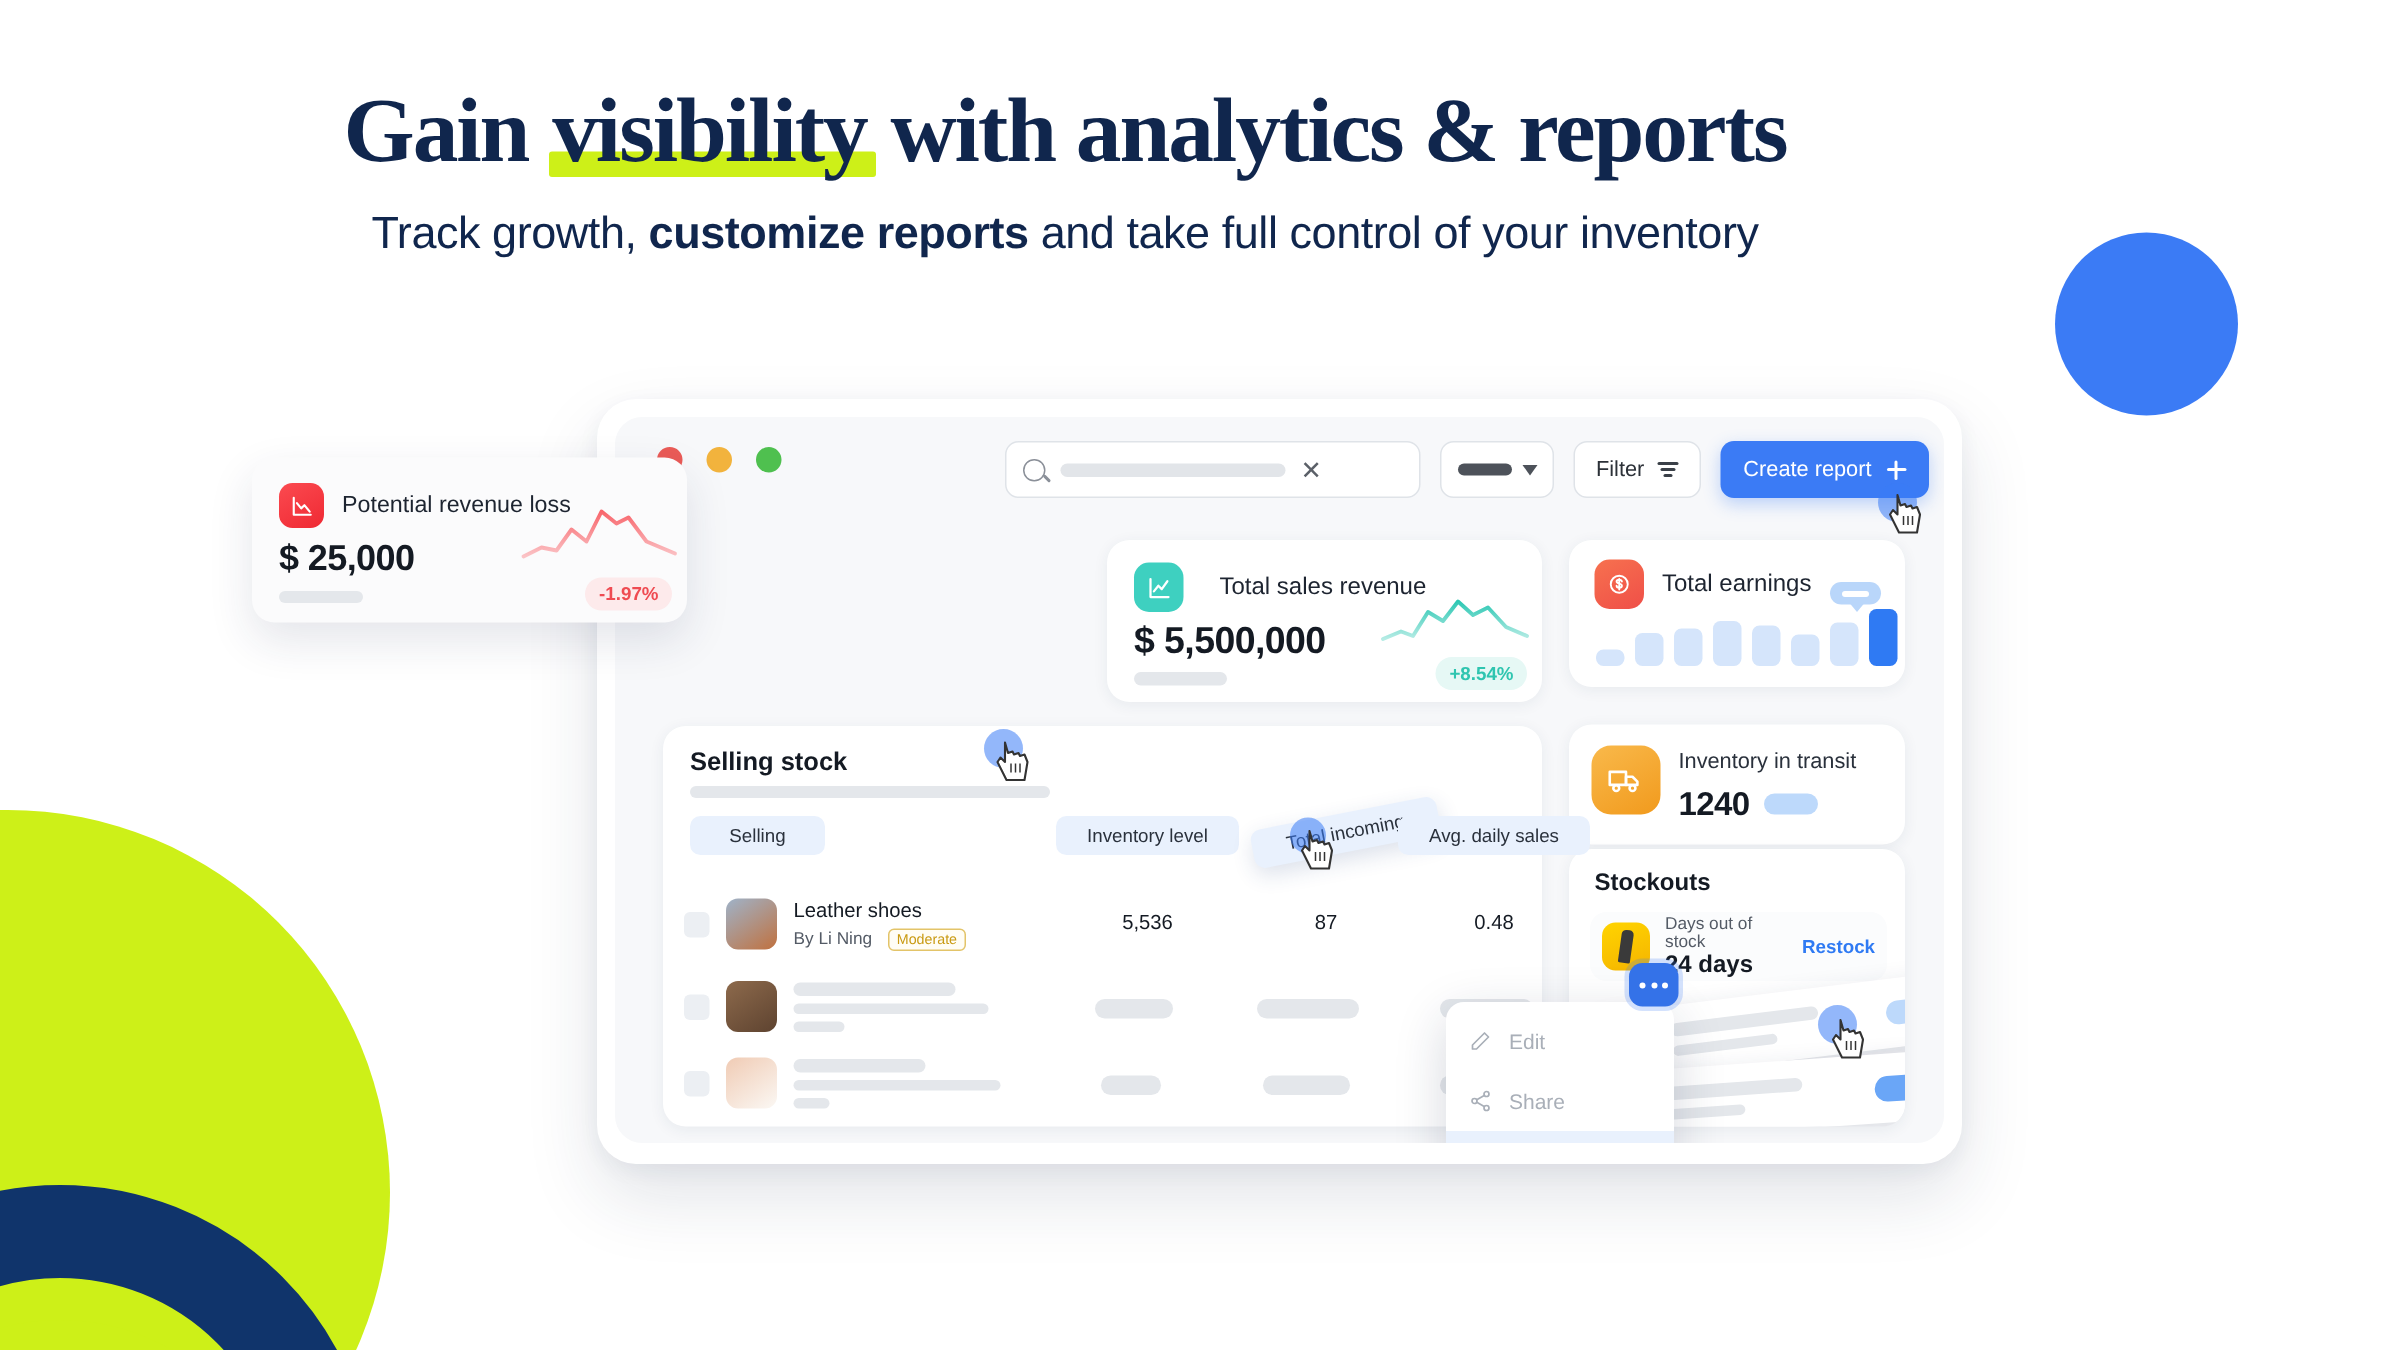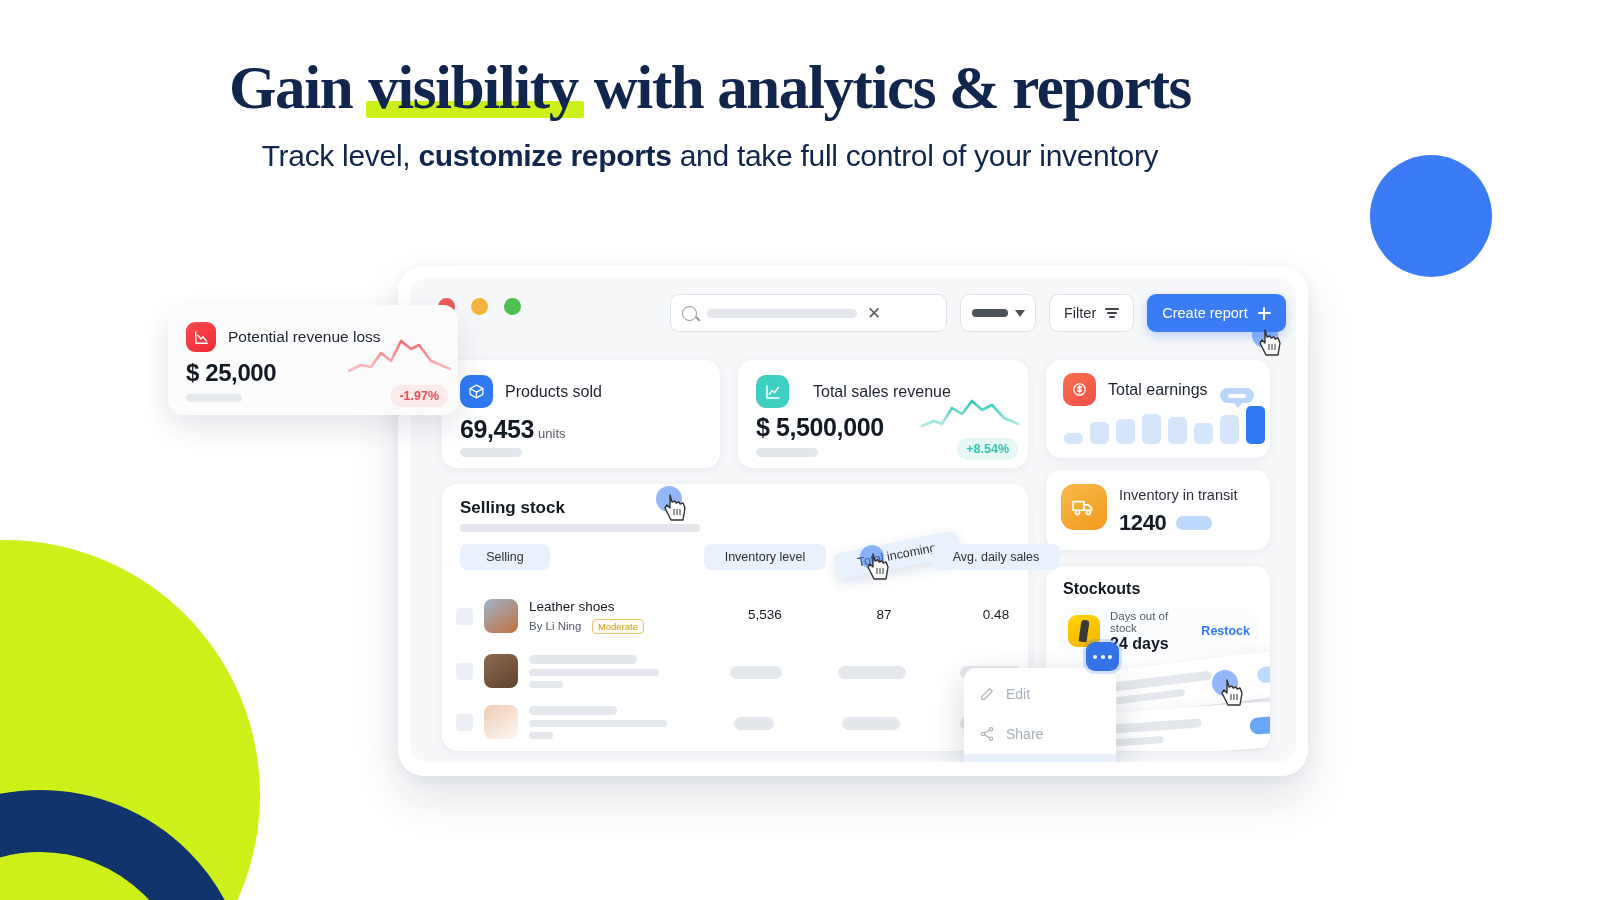--- a/index.html
+++ b/index.html
@@ -116,21 +116,21 @@
   .units { font-size: 13px; color: #555b64; font-weight: 400; margin-left: 4px; }
   .skel-bar { height: 9px; background: #e4e7eb; border-radius: 5px; }
 
   
   #card-products { left: 32px; top: 82px; width: 278px; height: 108px; }
   
   #card-revenue { left: 328px; top: 82px; width: 290px; height: 108px; }
   
   #card-earnings { left: 636px; top: 82px; width: 224px; height: 98px; }
   
-  #card-transit { left: 636px; top: 192px; width: 224px; height: 80px; }
+  #card-transit { left: 636px; top: 205px; width: 224px; height: 80px; }
   
   #card-stockouts { left: 636px; top: 288px; width: 224px; height: 185px; overflow: hidden; }
   
   #card-selling { left: 32px; top: 206px; width: 586px; height: 267px; }
 
   .pct-pill { position: absolute; font-size: 12.5px; font-weight: 700; border-radius: 11px;
               padding: 4px 9px; }
 
   
   #earnings-bars { position: absolute; left: 18px; bottom: 14px; display: flex;
@@ -211,21 +211,21 @@
 </head>
 <body>
 
 <div class="blob" id="blob-lime"></div>
 <div class="blob" id="blob-navy"></div>
 <div class="blob" id="blob-lime2"></div>
 <div class="blob" id="blob-blue"></div>
 
 <div class="headline-wrap">
   <h1 class="headline"><span>Gain </span><span class="hl-mark">visibility</span><span> with analytics &amp; reports</span></h1>
-  <div class="subhead"><span>Track level, </span><b>customize reports</b><span> and take full control of your inventory</span></div>
+  <div class="subhead"><span>Track growth, </span><b>customize reports</b><span> and take full control of your inventory</span></div>
 </div>
 
 <div id="app-window">
   <div id="window-inner">
 
     <div id="traffic-lights">
       <div class="tl" style="background:#ea5b57"></div>
       <div class="tl" style="background:#f2b33d"></div>
       <div class="tl" style="background:#4fc04f"></div>
     </div>
@@ -247,37 +247,20 @@
             <i></i>
             <i></i>
           </span>
       </div>
       <div id="create-report-btn">
         <span class="lbl">Create report</span>
         <span class="plus"></span>
       </div>
     </div>
 
-    <div class="card" id="card-products">
-      <div class="card-head" style="position:absolute;left:18px;top:15px;">
-        <span class="card-ico" style="background:#2f7af3;">
-          <svg width="17" height="17" viewBox="0 0 24 24" fill="none" stroke="#fff" stroke-width="1.9" stroke-linecap="round" stroke-linejoin="round">
-            <path d="M21 8v8l-9 5-9-5V8l9-5 9 5z"></path>
-              <path d="M3 8l9 5 9-5"></path>
-              <path d="M12 13v8"></path>
-          </svg>
-        </span>
-        <span class="card-title">Products sold</span>
-      </div>
-      <div style="position:absolute;left:18px;top:55px;display:flex;align-items:baseline;">
-        <span class="big-num">69,453</span>
-        <span class="units">units</span>
-      </div>
-      <div class="skel-bar" style="position:absolute;left:18px;top:88px;width:62px;"></div>
-    </div>
 
     <div class="card" id="card-revenue">
       <div class="card-head" style="position:absolute;left:18px;top:15px;gap:24px;">
         <span class="card-ico" style="background:#3ed0c0;">
           <svg width="18" height="18" viewBox="0 0 24 24" fill="none" stroke="#fff" stroke-width="2" stroke-linecap="round" stroke-linejoin="round">
             <path d="M4 4v16h16"></path>
               <path d="M7 15l4-5 3 3 5-7"></path>
           </svg>
         </span>
         <span class="card-title">Total sales revenue</span>

